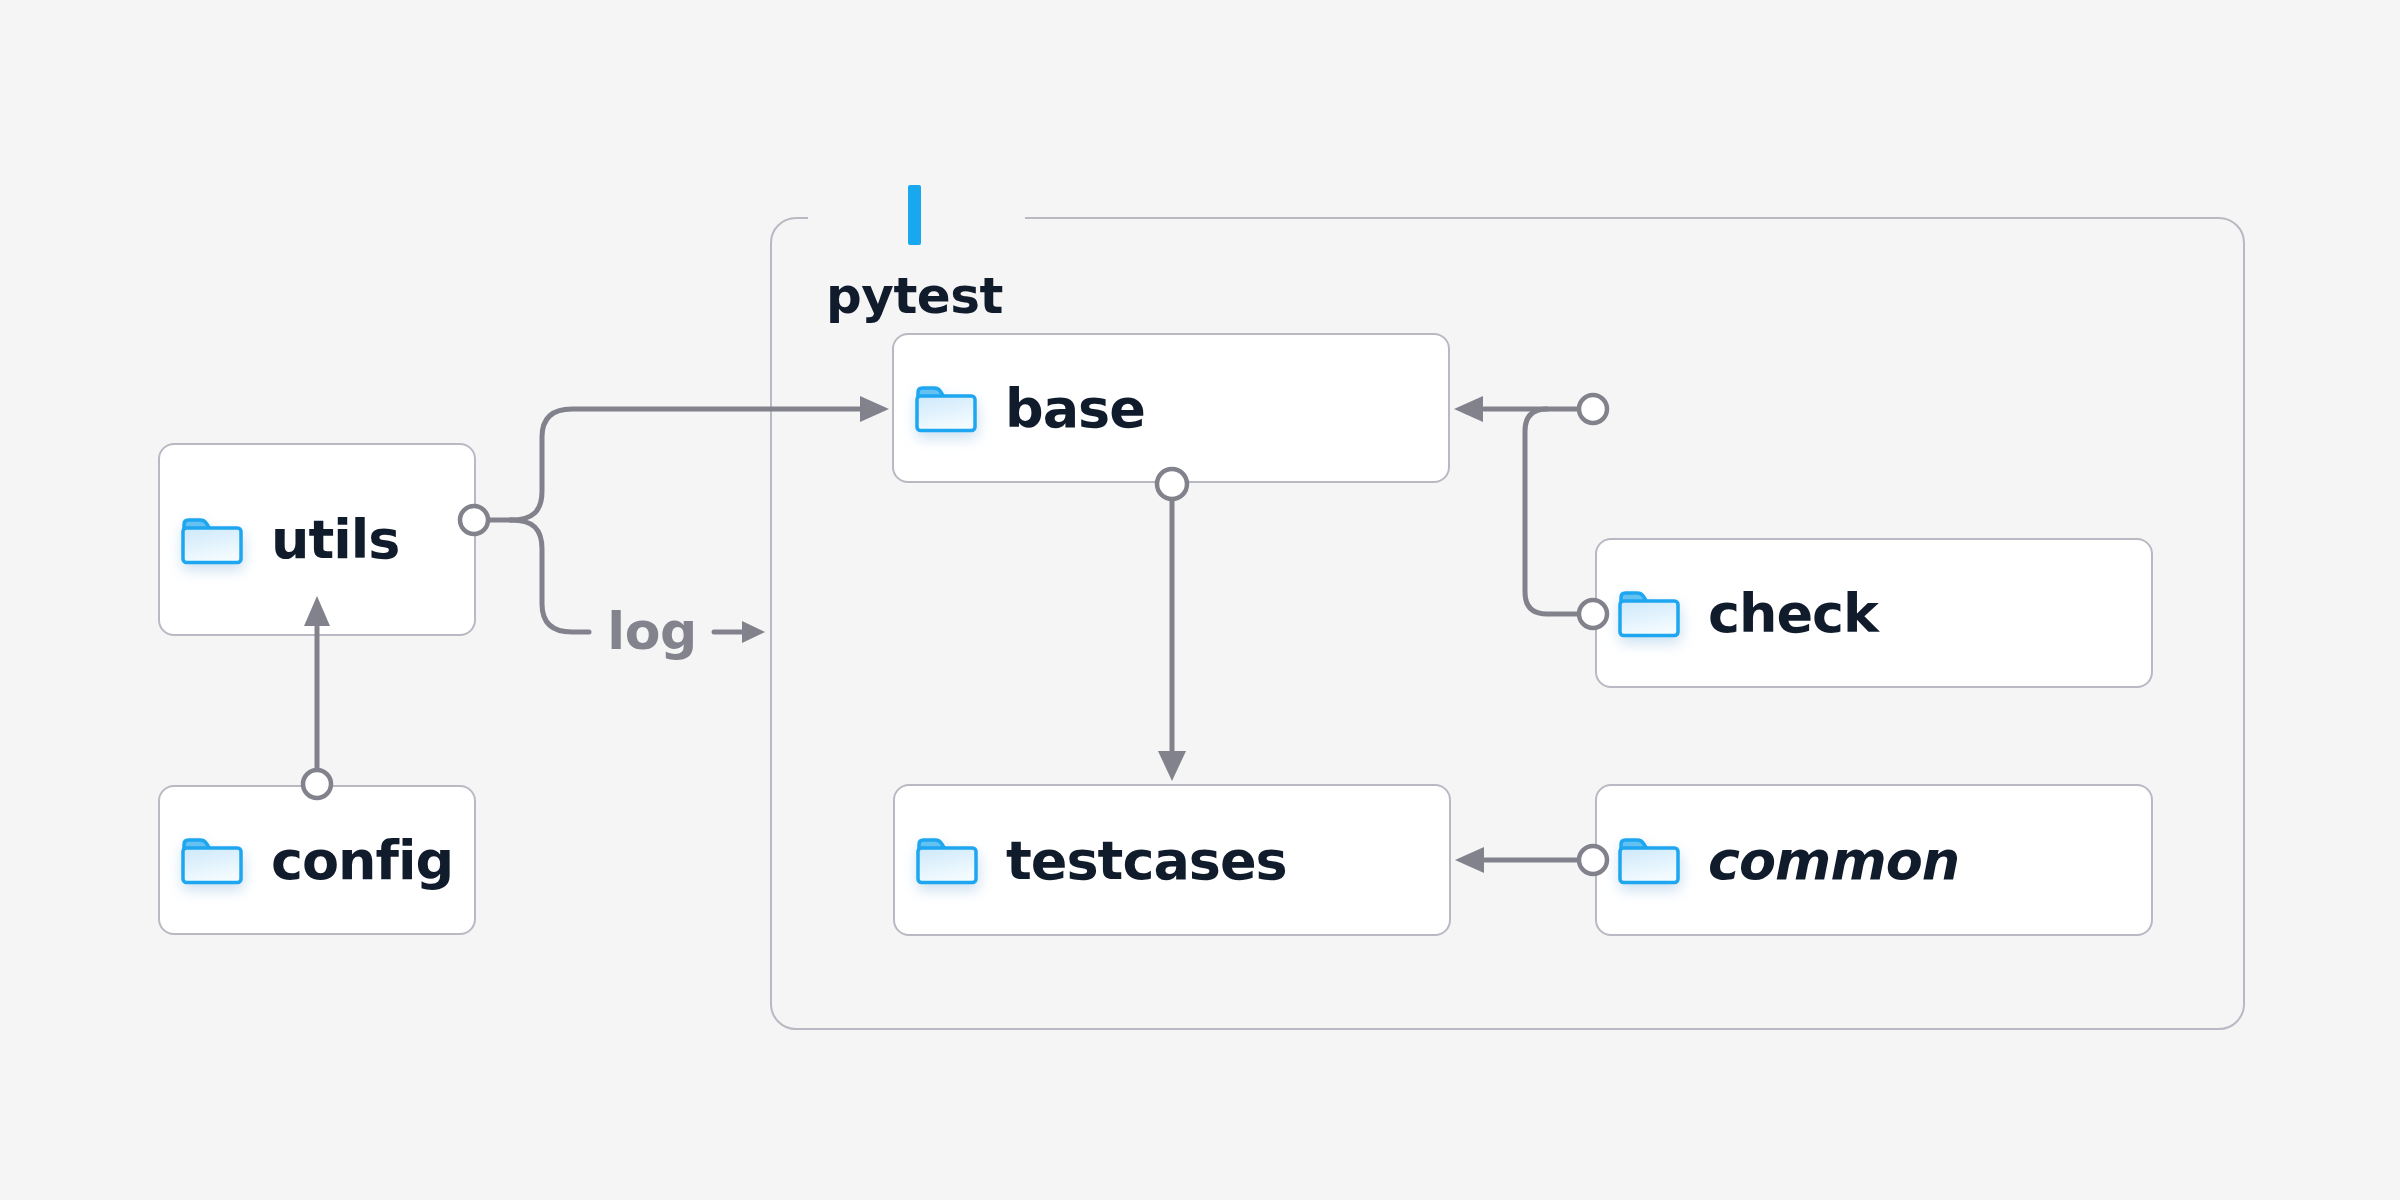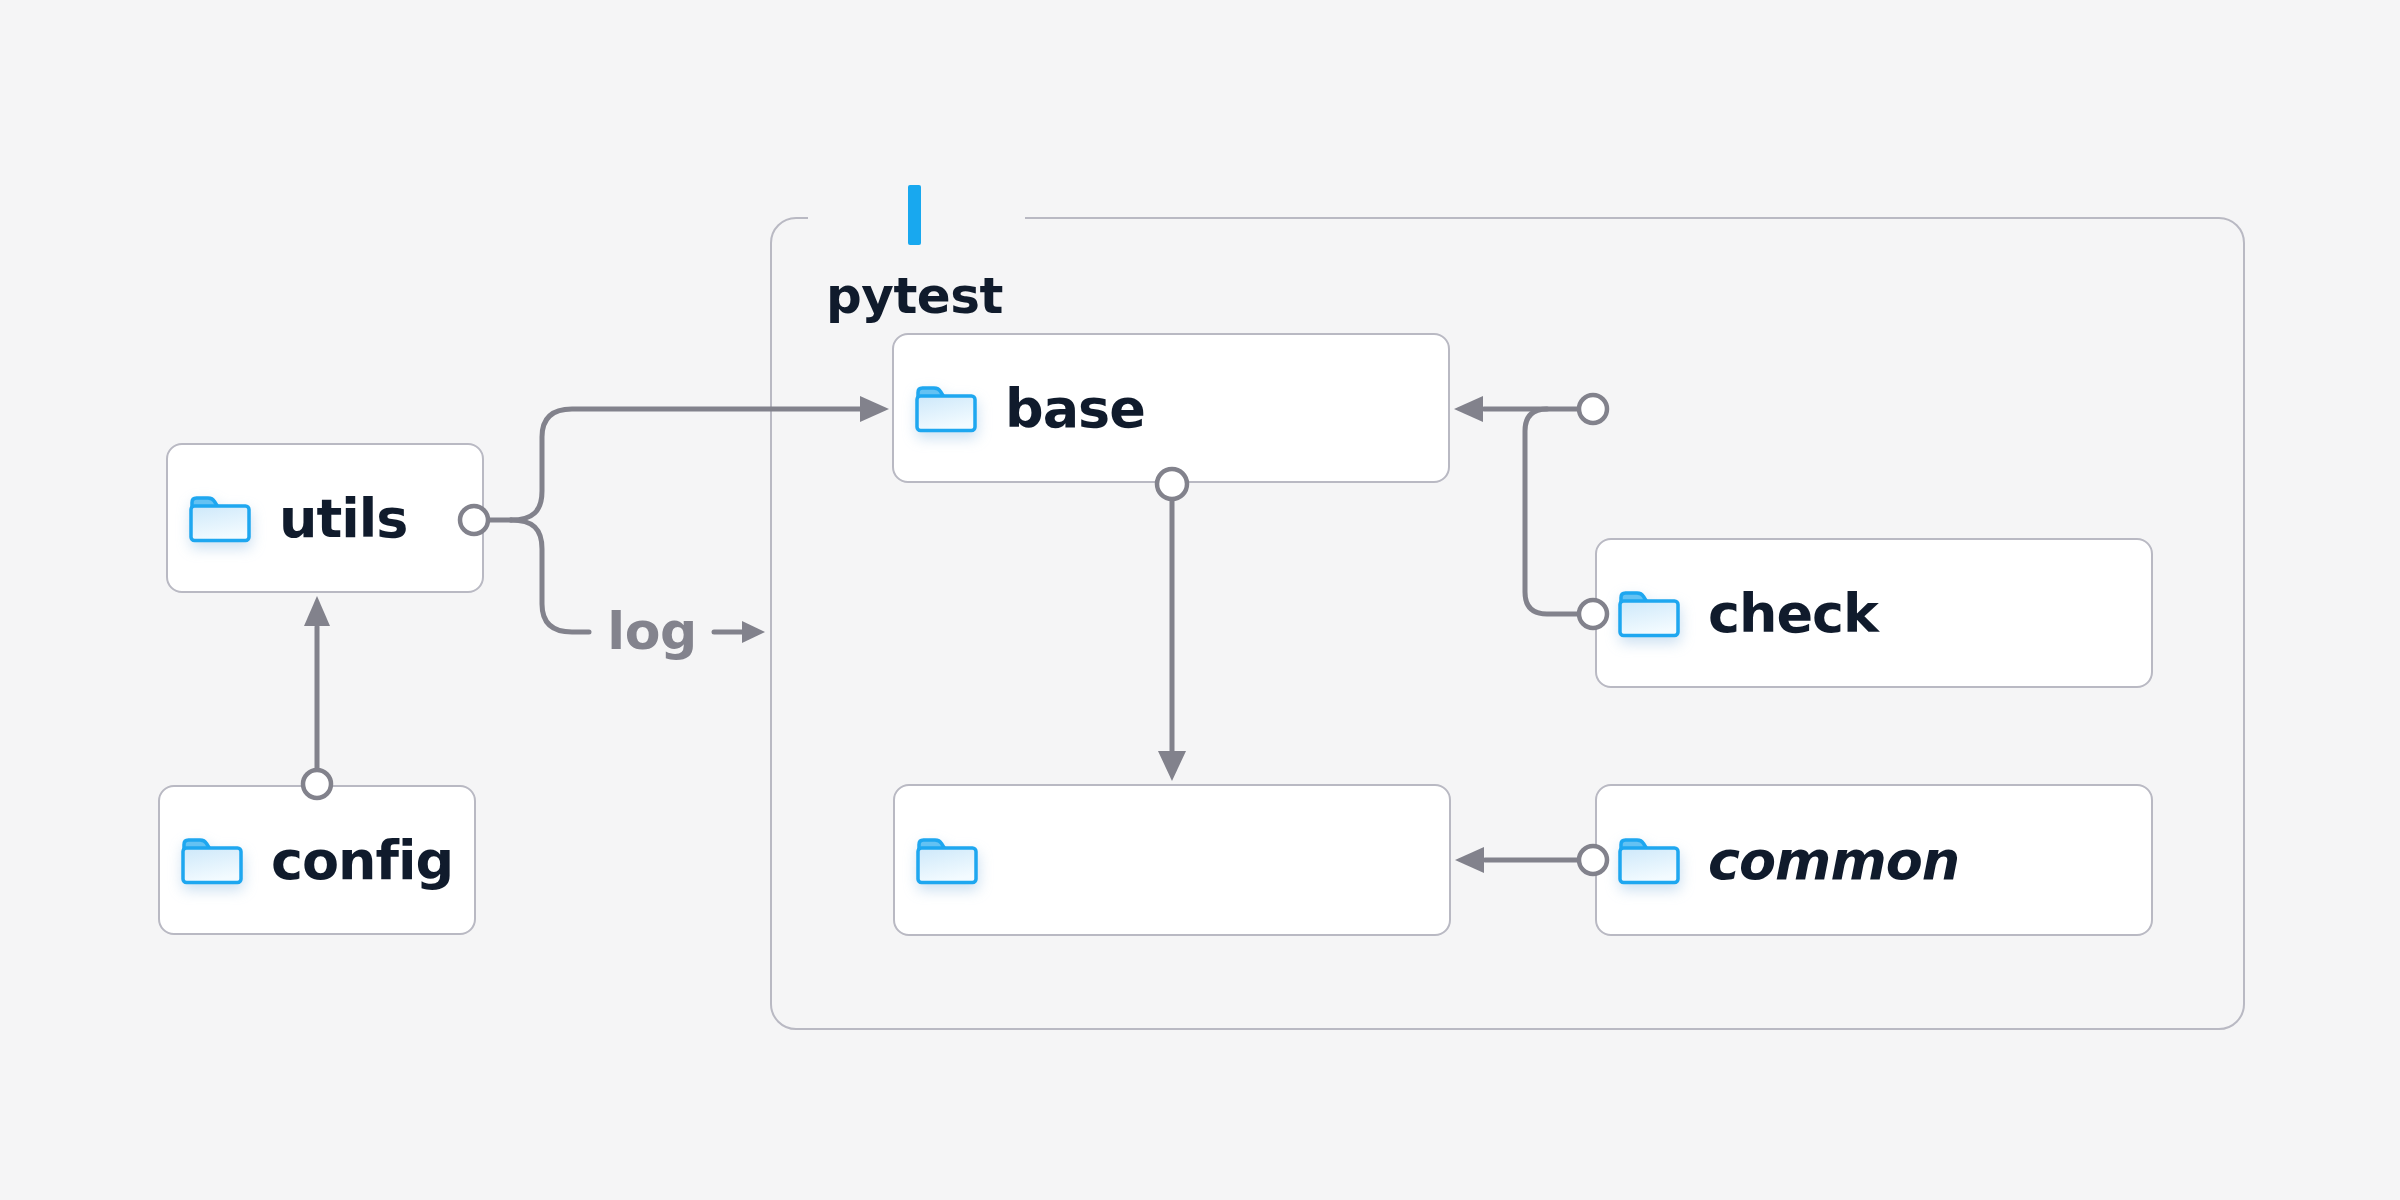--- a/index.html
+++ b/index.html
@@ -53,21 +53,21 @@
     padding-left: 19px; gap: 26px;
     z-index: 3;
   }
   .node-label {
     font-size: 54px; font-weight: 700;
     color: #101b2c; letter-spacing: -1px;
     white-space: nowrap;
   }
   .folder { flex: none; filter: drop-shadow(1px 6px 7px rgba(110,165,215,0.35)); }
 
-  .n-utils     { left: 158px;  top: 443px; width: 318px; height: 150px; margin-left: 8px; }
+  .n-utils     { left: 158px;  top: 443px; width: 318px; height: 193px; }
   .n-config    { left: 158px;  top: 785px; width: 318px; height: 150px; }
   .n-base      { left: 892px;  top: 333px; width: 558px; height: 150px; }
   .n-pymilvus  { left: 1595px; top: 333px; width: 558px; height: 150px; }
   .n-check     { left: 1595px; top: 538px; width: 558px; height: 150px; }
   .n-testcases { left: 893px;  top: 784px; width: 558px; height: 152px; }
   .n-common    { left: 1595px; top: 784px; width: 558px; height: 152px; font-style: italic; }
 
   
   .wires {
     position: absolute; left: 0; top: 0;
@@ -140,20 +140,21 @@
         <rect x="4" y="14" width="58" height="34.5" rx="3.5" fill="url(#folderGrad)" stroke="#1ea7f0" stroke-width="3.5"></rect>
       </svg>
     <span class="node-label">check</span>
   </div>
 
   <div class="node n-testcases">
     <svg class="folder" width="66" height="52" viewBox="0 0 66 52">
         <path d="M5 17 V10.5 Q5 6 9.5 6 H21 Q25.5 6 27.5 9.5 L31.5 16" fill="#64c2f3" stroke="#1ea7f0" stroke-width="3.5"></path>
         <rect x="4" y="14" width="58" height="34.5" rx="3.5" fill="url(#folderGrad)" stroke="#1ea7f0" stroke-width="3.5"></rect>
       </svg>
+    <span class="node-label">testcases</span>
   </div>
 
   <div class="node n-common">
     <svg class="folder" width="66" height="52" viewBox="0 0 66 52">
         <path d="M5 17 V10.5 Q5 6 9.5 6 H21 Q25.5 6 27.5 9.5 L31.5 16" fill="#64c2f3" stroke="#1ea7f0" stroke-width="3.5"></path>
         <rect x="4" y="14" width="58" height="34.5" rx="3.5" fill="url(#folderGrad)" stroke="#1ea7f0" stroke-width="3.5"></rect>
       </svg>
     <span class="node-label">common</span>
   </div>
 

